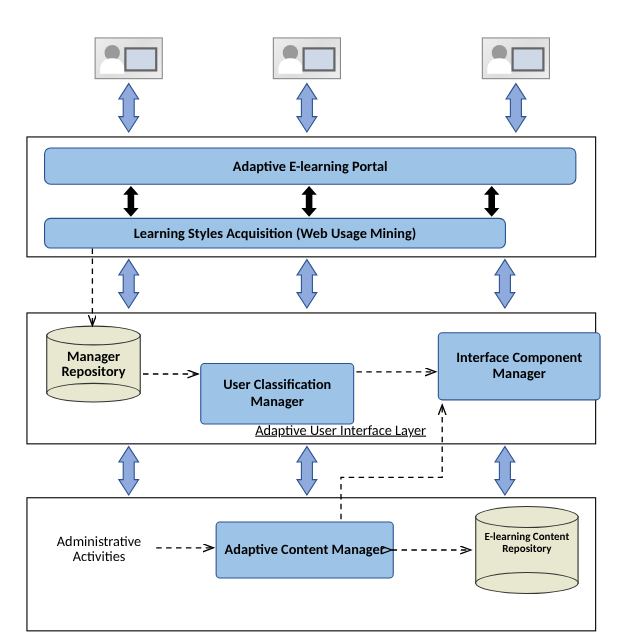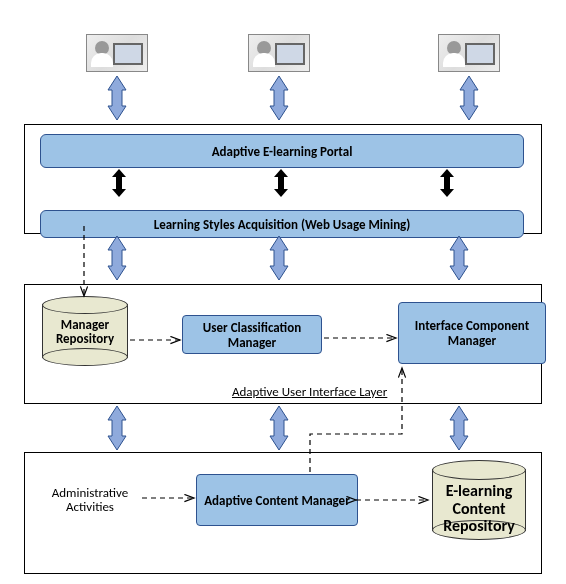--- a/index.html
+++ b/index.html
@@ -129,54 +129,54 @@
   <div class="user-img" style="left:438px; top:16px">
     <div class="head"></div>
       <div class="body"></div>
       <div class="monitor"></div>
   </div>
 
   <div class="layer-box" style="left:24px; top:106px; width:516px; height:108px"></div>
   <div class="blue-box" style="left:40px; top:116px; width:484px; height:34px; border-radius:6px">
     <span>Adaptive E-learning Portal</span>
   </div>
-  <div class="blue-box" style="left:40px; top:192px; width:484px; height:28px; border-radius:6px">
+  <div class="blue-box" style="left:40px; top:180px; width:420px; height:28px; border-radius:6px">
     <span>Learning Styles Acquisition (Web Usage Mining)</span>
   </div>
 
   <div class="layer-box" style="left:24px; top:266px; width:516px; height:118px"></div>
 
   <div class="cylinder" style="left:42px; top:278px; width:86px; height:70px">
     <div class="cyl-body" style="top:8px; bottom:8px"></div>
     <div class="cyl-top" style="top:0; height:16px"></div>
     <div class="cyl-bot" style="bottom:0; height:16px"></div>
     <div class="cyl-label" style="top:22px">Manager Repository</div>
   </div>
 
-  <div class="blue-box" style="left:182px; top:297px; width:140px; height:39px; border-radius:4px">
+  <div class="blue-box" style="left:182px; top:312px; width:140px; height:56px; border-radius:4px">
     <span>User Classification Manager</span>
   </div>
   <div class="blue-box" style="left:398px; top:284px; width:148px; height:62px; border-radius:4px">
     <span>Interface Component Manager</span>
   </div>
   <div class="layer-caption" style="left:232px; top:366px">Adaptive User Interface Layer</div>
 
   <div class="layer-box" style="left:24px; top:434px; width:516px; height:120px"></div>
 
   <div class="plain-label" style="left:40px; top:468px; width:100px">Administrative Activities</div>
 
   <div class="blue-box" style="left:196px; top:456px; width:162px; height:52px; border-radius:4px">
     <span>Adaptive Content Manager</span>
   </div>
 
   <div class="cylinder" style="left:432px; top:442px; width:94px; height:80px">
     <div class="cyl-body" style="top:9px; bottom:9px"></div>
     <div class="cyl-top" style="top:0; height:18px"></div>
     <div class="cyl-bot" style="bottom:0; height:18px"></div>
-    <div class="cyl-label" style="top:22px; font-size:16px">E-learning Content Repository</div>
+    <div class="cyl-label" style="top:22px; font-size:10px">E-learning Content Repository</div>
   </div>
 
 
   <svg class="overlay">
     <defs>
 
       <g id="blueArrow">
         <polygon points="0,14 9,0 18,14 14,14 14,30 18,30 9,44 0,30 4,30 4,14" fill="#8faadc" stroke="#2e528f" stroke-width="1"></polygon>
       </g>
 

